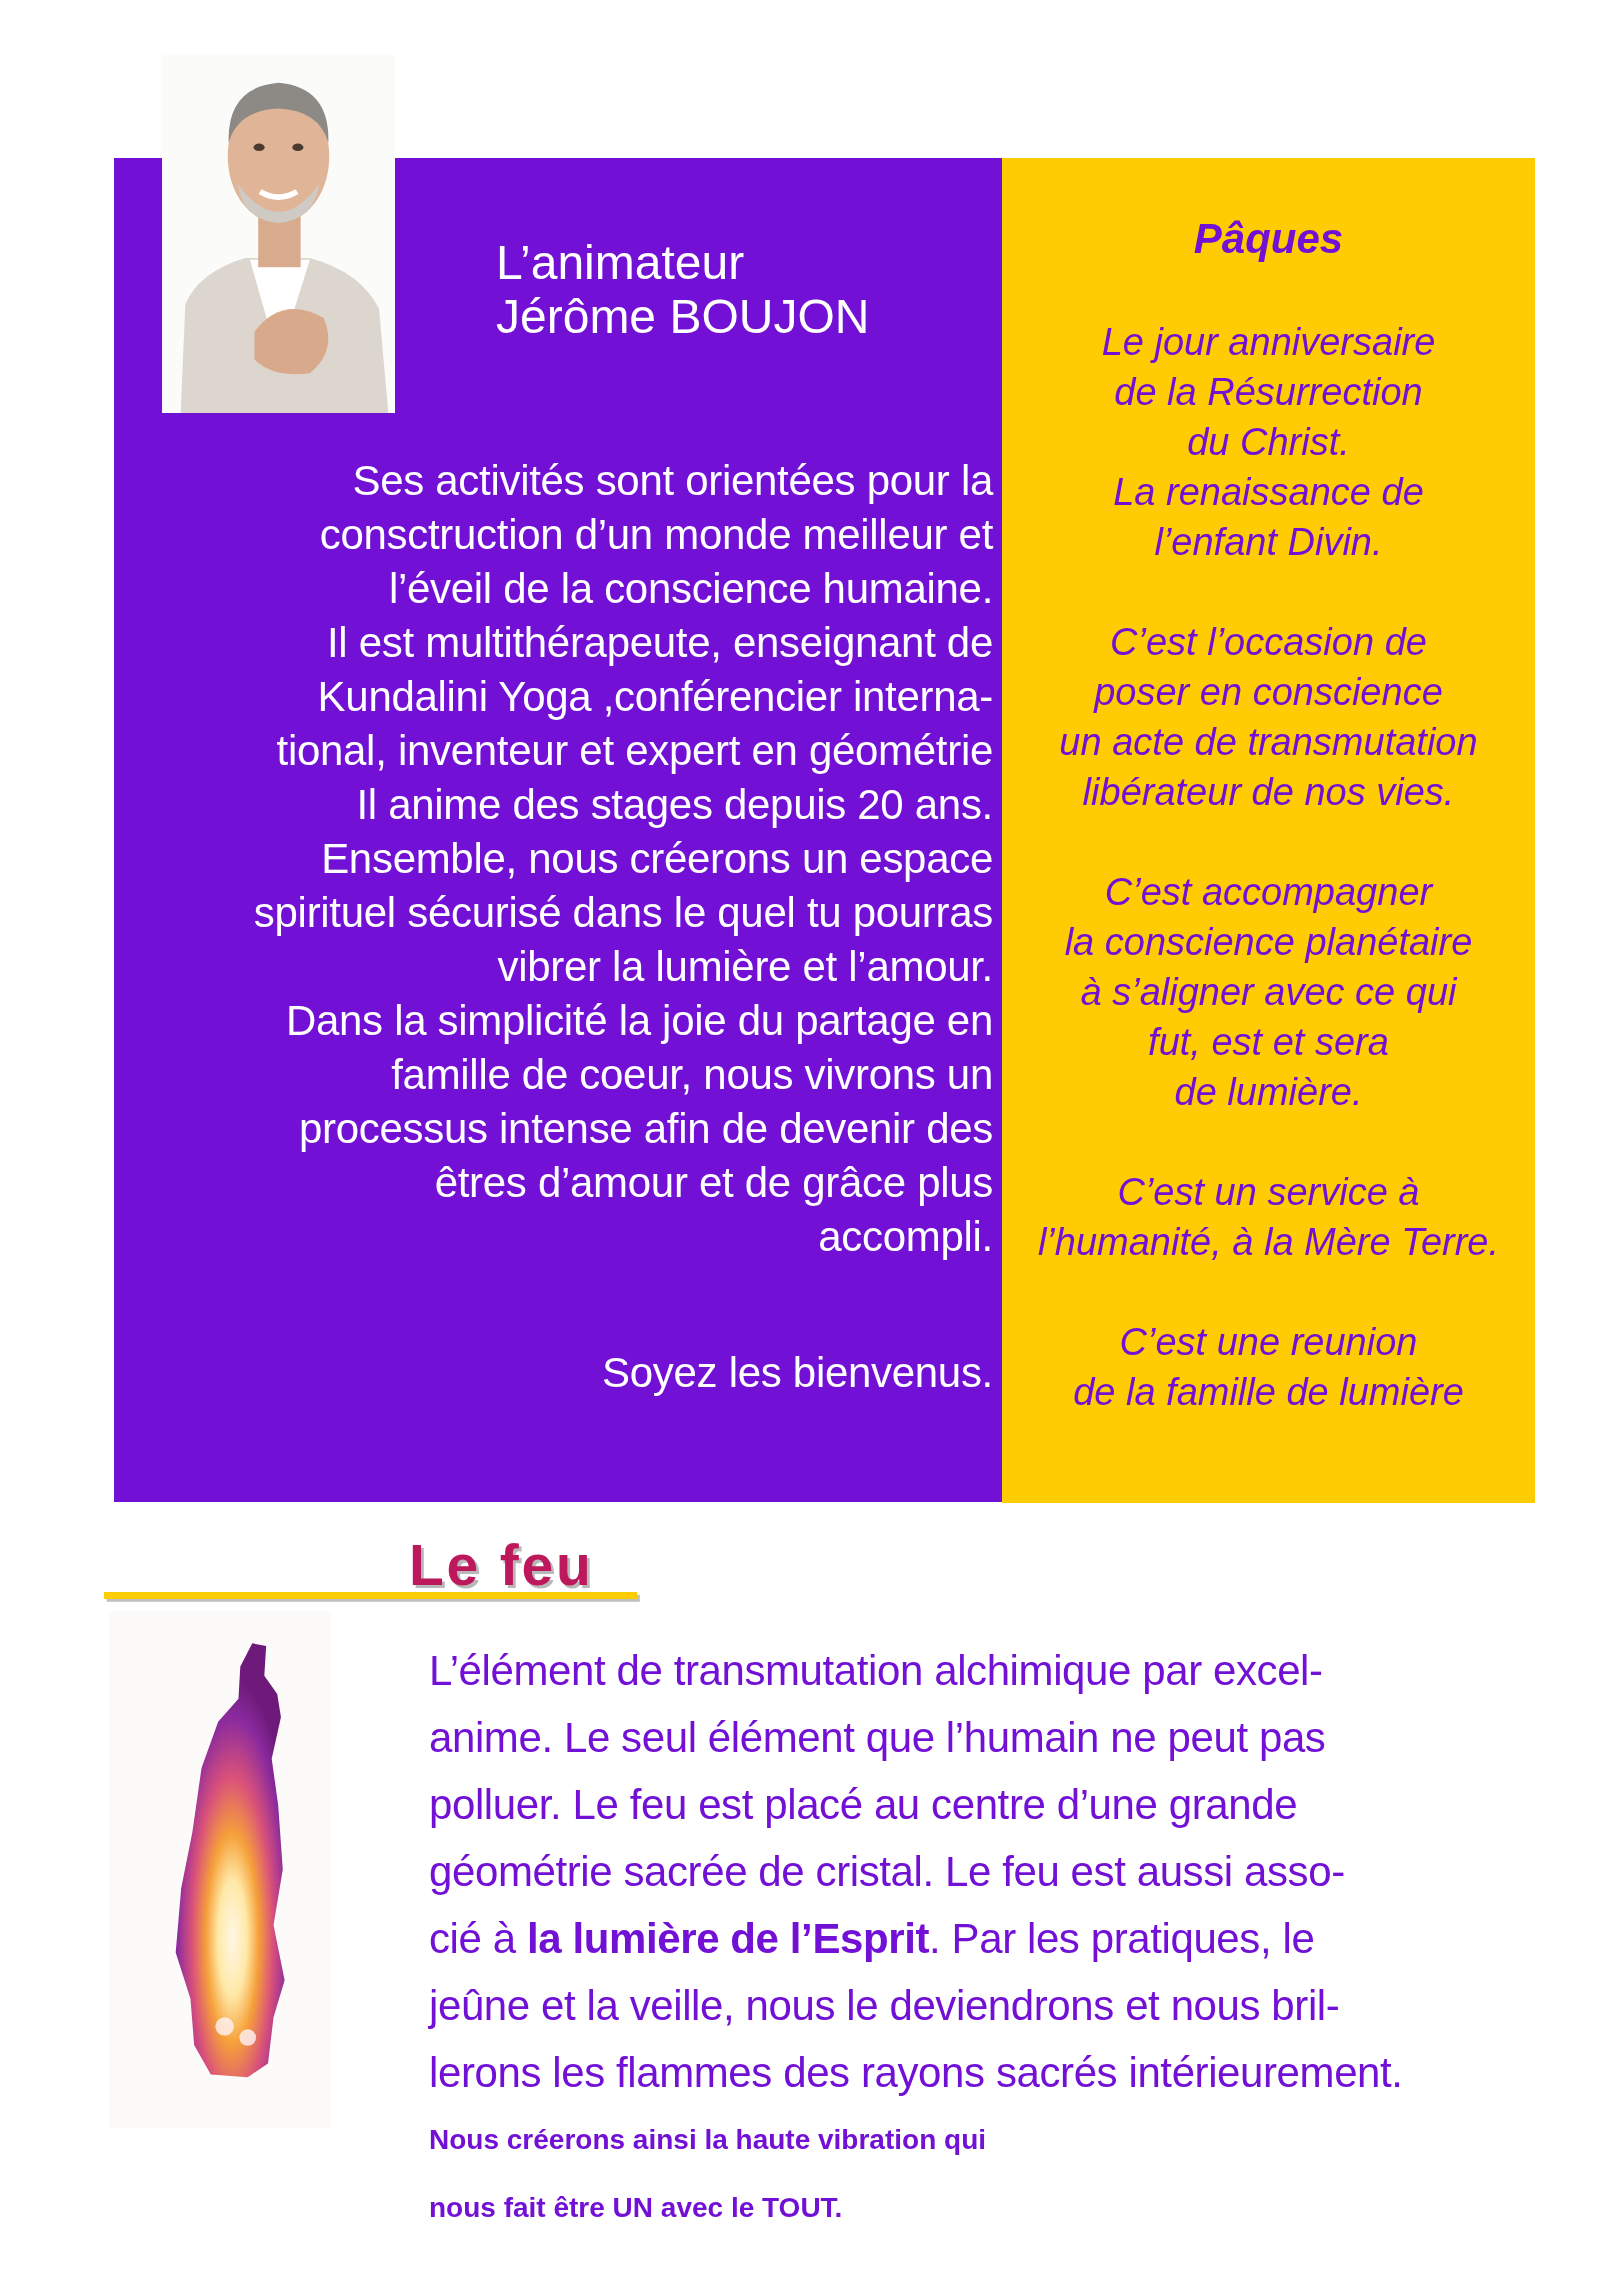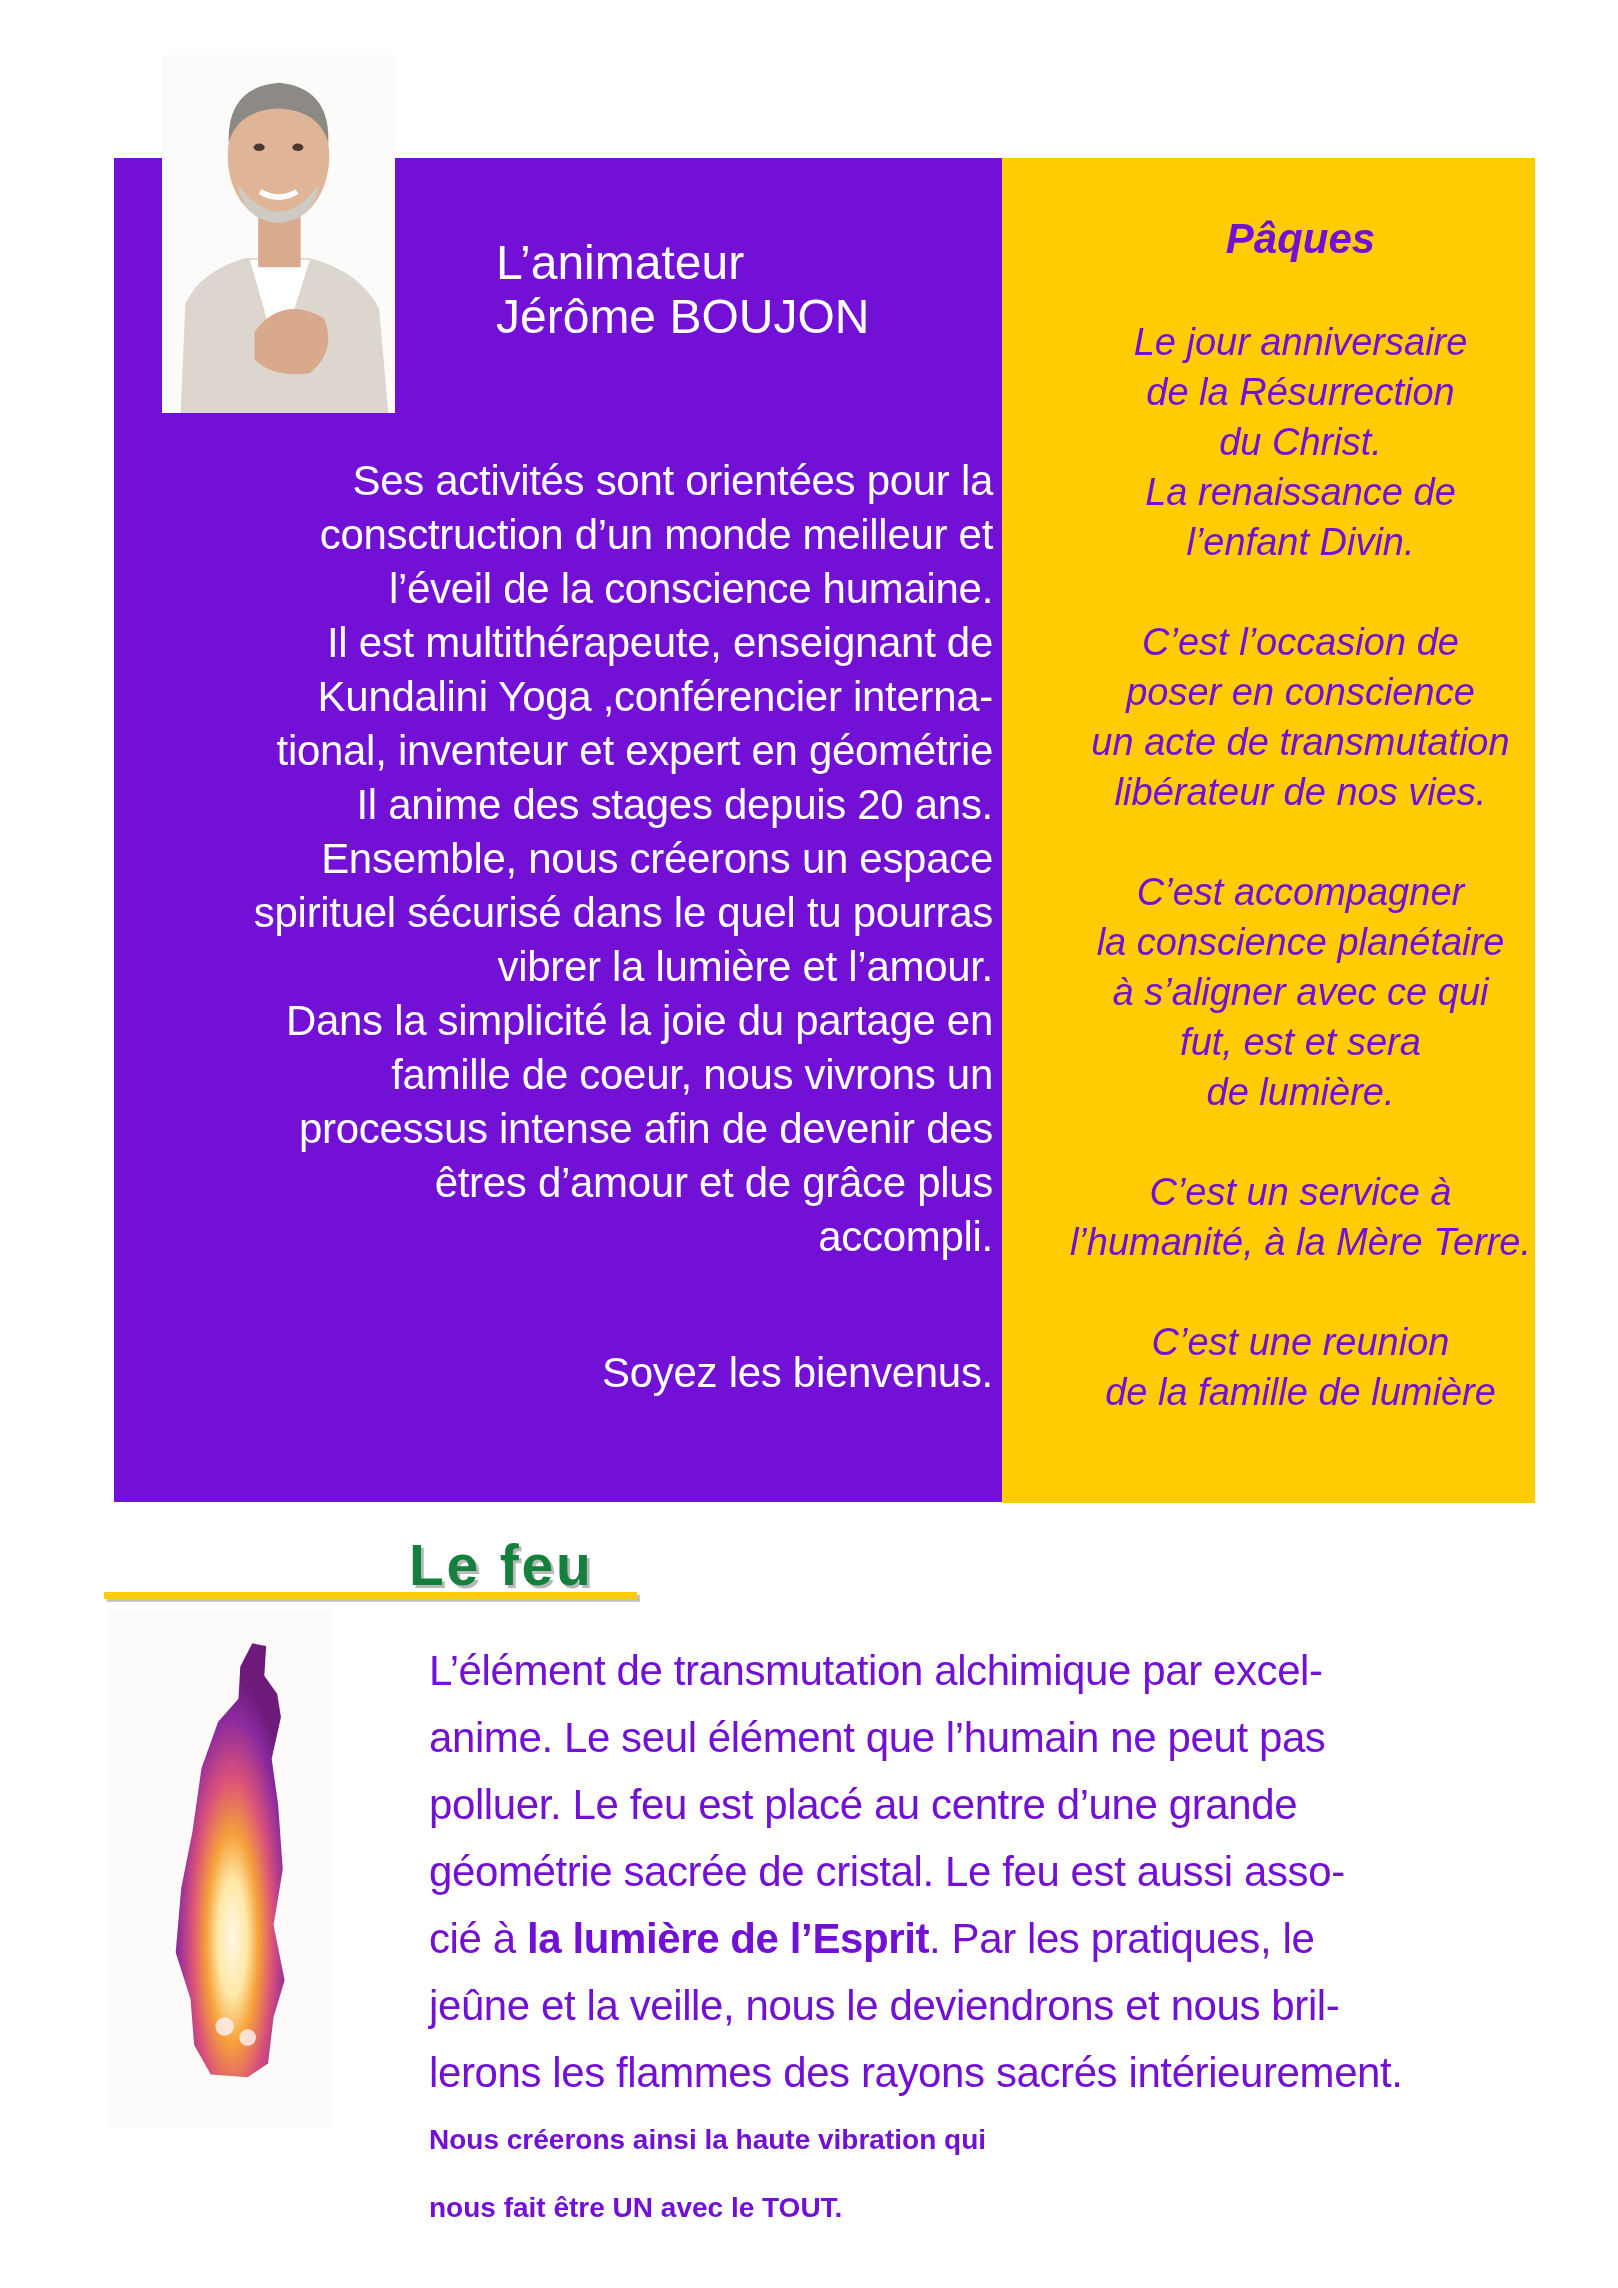--- a/index.html
+++ b/index.html
@@ -9,25 +9,25 @@
   .yellow-panel { position:absolute; left:1002px; top:158px; width:533px; height:1345px; background:#ffcb02; }
   .photo { position:absolute; left:162px; top:55px; width:233px; height:358px; background:#fbfbfa; overflow:hidden; }
   .photo svg { width:100%; height:100%; display:block; }
 
   .anim-title { position:absolute; left:496px; top:236px; color:#fff; font-size:48px; line-height:54px; }
   .bio { position:absolute; left:162px; top:454px; width:831px; color:#fff; font-size:42px; line-height:54px; letter-spacing:-0.3px; }
   .bio p { margin:0;text-align:right; }
   .bio .welcome { margin-top:82px; }
 
   .paques { position:absolute; left:1002px; top:212px; width:533px; text-align:center; color:#7210d6;
-            font-style:italic; font-size:38px; line-height:50px;padding-left:32px; }
+            font-style:italic; font-size:38px; line-height:50px; }
   .paques h2 { margin:0 0 51px 0; font-size:42px; font-weight:bold; line-height:54px; }
   .paques p { margin:0 0 50px 0; }
 
-  .feu-title { position:absolute; left:409px; top:1532px; font-size:57px; font-weight:bold; color:#15803d;
+  .feu-title { position:absolute; left:409px; top:1532px; font-size:57px; font-weight:bold; color:#be185d;
                text-shadow:2.8px 2.8px 0 #b8b8b8; letter-spacing:2.8px; }
   .feu-underline { position:absolute; left:104px; top:1592px; width:533px; height:6.5px; background:#ffcb02;
                    box-shadow:2.8px 2.8px 0 #c0c0c0; }
   .flame-box { position:absolute; left:109px; top:1611px; width:222px; height:517px; background:#fdfbfa; }
   .flame-box svg { width:100%; height:100%; display:block; }
 
   .feu-text { position:absolute; left:413px; top:1629px; width:1126px; color:#7210d6; font-size:42px;
               line-height:51px; letter-spacing:-0.4px; }
   .feu-text p { margin:16px; }
   .feu-text b { font-weight:bold; }

